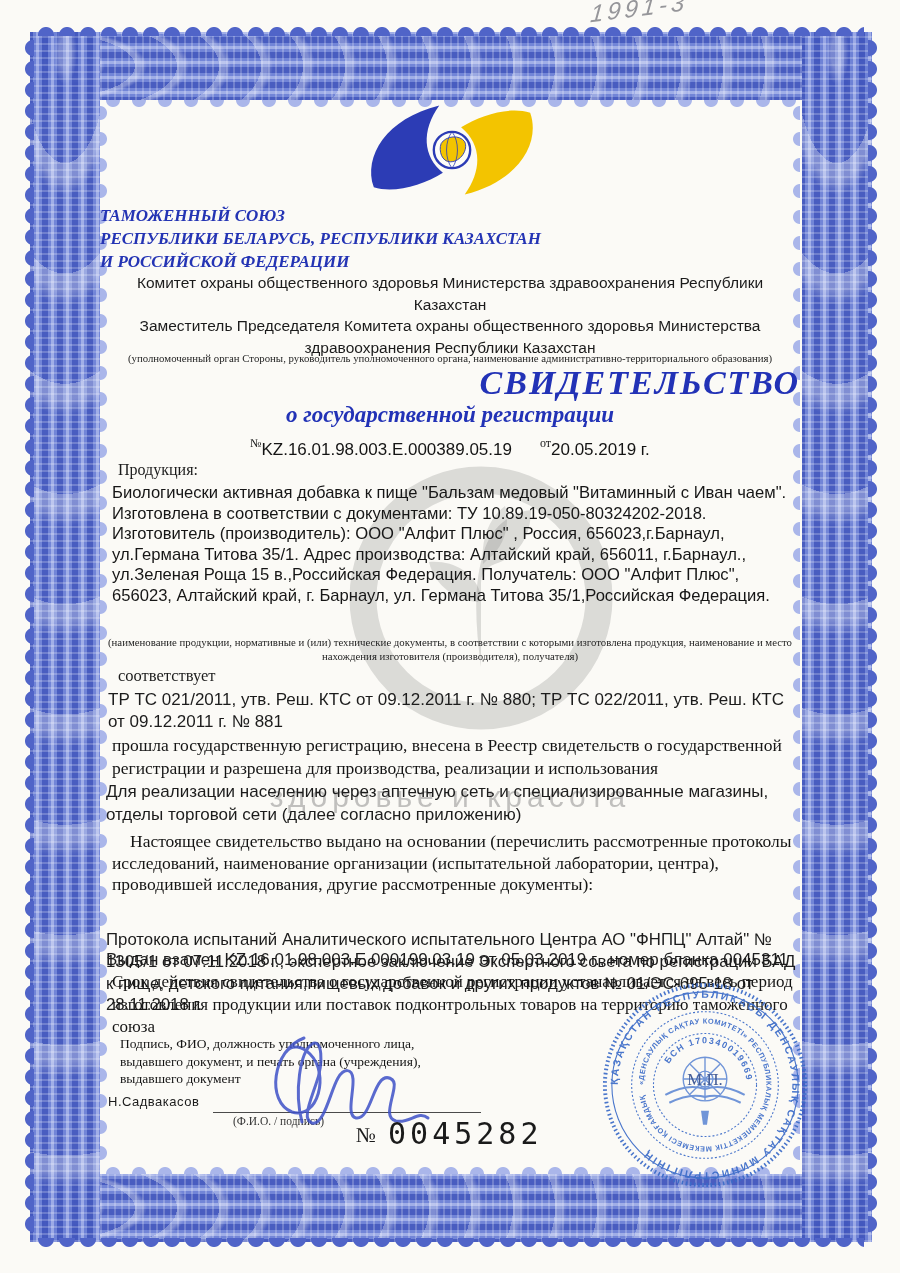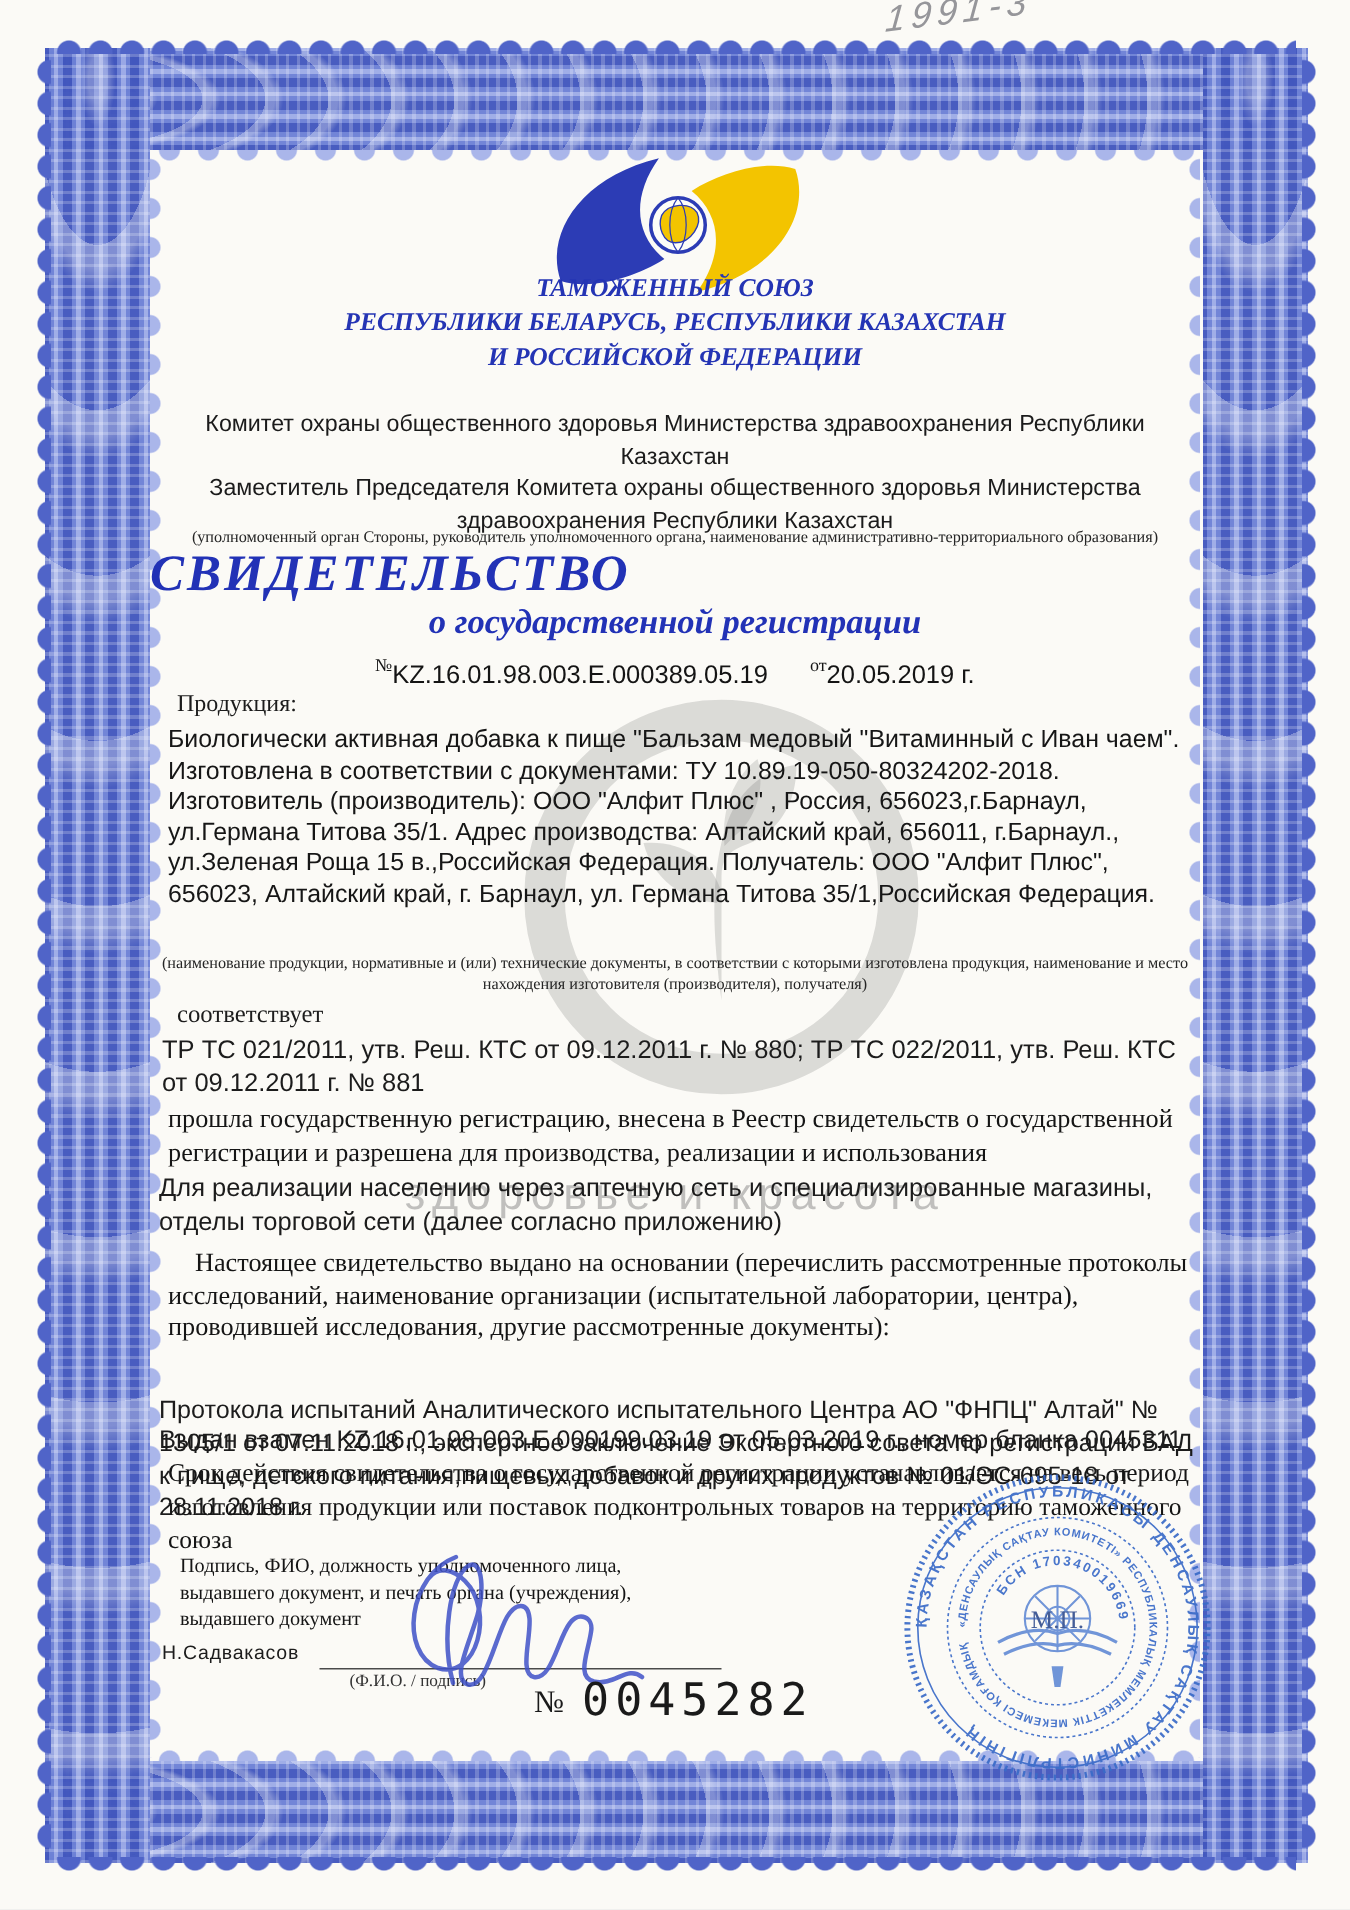--- a/index.html
+++ b/index.html
@@ -39,28 +39,28 @@
       background:radial-gradient(8px 8px at 11px 10px,#aab6ea 6.5px,rgba(0,0,0,0) 7.5px);background-size:26px 10px;background-repeat:repeat-x;}
   .isc-left{top:102px;bottom:101px;left:100px;width:10px;
       background:radial-gradient(8px 8px at 0px 11px,#aab6ea 6.5px,rgba(0,0,0,0) 7.5px);background-size:10px 26px;background-repeat:repeat-y;}
   .isc-right{top:102px;bottom:101px;right:100px;width:10px;
       background:radial-gradient(8px 8px at 10px 11px,#aab6ea 6.5px,rgba(0,0,0,0) 7.5px);background-size:10px 26px;background-repeat:repeat-y;}
 
   
   .abs{position:absolute;}
   .note{left:590px;top:-6px;font-size:24px;color:#96969a;font-style:italic;
         transform:rotate(-7deg) skewX(-12deg);letter-spacing:4px;}
-  .org{left:100px;top:180px;width:700px;text-align:center;
+  .org{left:100px;top:204px;width:700px;
        font-family:"Liberation Serif",serif;font-weight:bold;font-style:italic;
        font-size:17px;line-height:23px;color:#2434b4;}
   .committee{left:100px;top:272px;width:700px;text-align:center;font-size:15.5px;line-height:21.5px;color:#1b1b1b;}
   .smallprint{font-family:"Liberation Serif",serif;font-size:10.8px;line-height:14px;color:#252525;text-align:center;}
   .sp1{left:105px;top:351px;width:690px;}
   .sp2{left:103px;top:635px;width:694px;}
-  .doc-title{left:100px;top:364px;width:700px;text-align:left;
+  .doc-title{left:100px;top:364px;width:700px;text-align:right;
        font-family:"Liberation Serif",serif;font-weight:bold;font-style:italic;
        font-size:34px;letter-spacing:2px;color:#2232b6;}
   .doc-subtitle{left:100px;top:402px;width:700px;text-align:center;
        font-family:"Liberation Serif",serif;font-weight:bold;font-style:italic;
        font-size:23px;color:#2232b6;}
   .regline{left:250px;top:436px;font-size:17px;color:#141414;}
   .suplbl{font-size:12px;vertical-align:8px;font-family:"Liberation Serif",serif;}
   .regline .gap{display:inline-block;width:28px;}
   .serifpar{font-family:"Liberation Serif",serif;color:#151515;}
   .lbl-product{left:118px;top:461px;font-family:"Liberation Serif",serif;font-size:16px;}

